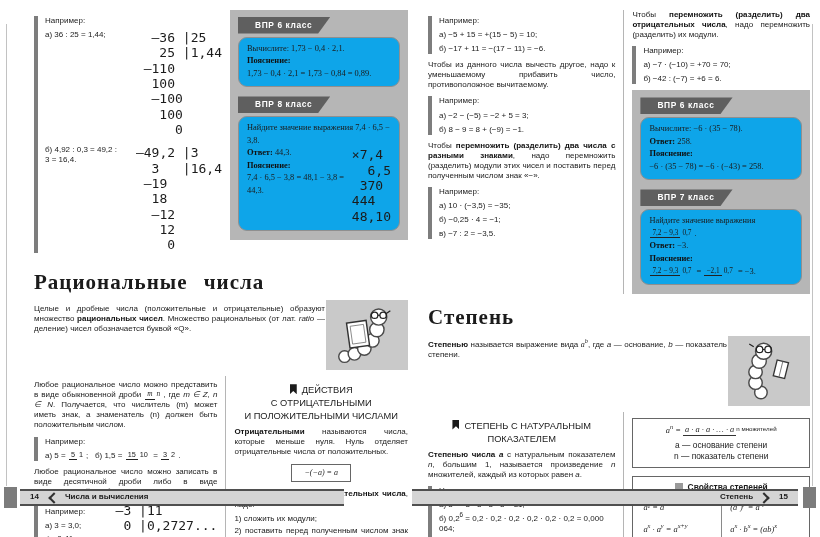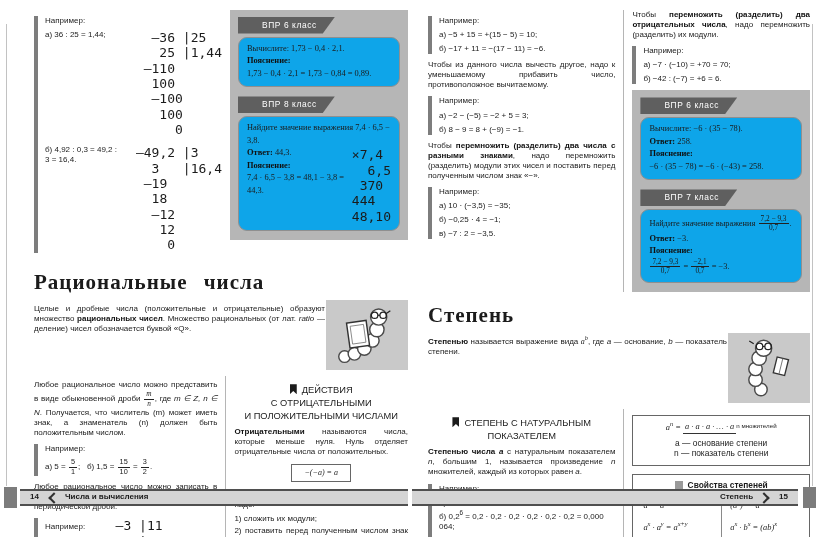--- a/index.html
+++ b/index.html
@@ -19,60 +19,60 @@
   b{color:#111;}
   .math{font-family:"Liberation Serif",serif;font-style:italic;}
   sup{font-size:6.3px;line-height:0;}
   
   .ex{border-left:4px solid #7d7d7d;padding-left:7px;margin:6px 0;}
   .exline{margin:4px 0;}
   .exflex{display:flex;justify-content:space-between;gap:6px;align-items:flex-start;}
   .division{font-family:"DejaVu Sans Mono",monospace;font-size:13px;line-height:1.18;
             margin:0;white-space:pre;}
   
-  .frac{display:inline-flex;flex-direction:column;text-align:center;vertical-align:middle;
+  .frac{display:inline-flex;flex-direction:row;text-align:center;vertical-align:middle;
         font-size:7.3px;line-height:1.15;margin:0 1px;}
   .frac .fn{border-bottom:1px solid #222;padding:0 2px;}
   .frac .fd{padding:0 2px;}
   .pf{white-space:nowrap;}
   
   h1{font-family:"Liberation Serif",serif;font-size:21px;margin:10px 0 5px;letter-spacing:1px;word-spacing:10px;}
   .subhead{text-align:center;font-weight:normal;font-size:9.3px;line-height:1.4;margin:8px 0 4px;}
   .bookmark{display:inline-block;width:7px;height:10px;background:#1b1b1b;vertical-align:-1px;margin-right:5px;
             clip-path:polygon(0 0,100% 0,100% 100%,50% 68%,0 100%);}
   .sqico{display:inline-block;width:8px;height:8px;background:#9a9a9a;margin-right:5px;vertical-align:-1px;}
   
   .intro{display:flex;gap:1px;margin:2px 0 6px;}
   .intro-text{flex:1;}
   .worm{width:82px;height:70px;background:#c9c9c9;display:flex;align-items:center;justify-content:center;flex:0 0 auto;}
   
   .vpr-panel{background:#b6b6b6;padding:7px 8px 9px;}
   .vpr-group{margin-bottom:9px;}
   .vpr-group:last-child{margin-bottom:0;}
-  .vpr-tab{display:inline-block;background:#5f5f5f;color:#fff;font-weight:normal;font-size:8.4px;
-           letter-spacing:.6px;padding:3px 18px 3px 24px;
+  .vpr-tab{display:inline-block;background:#5f5f5f;color:#fff;font-weight:bold;font-size:8.4px;
+           letter-spacing:.6px;padding:3px 18px 3px 17px;
            clip-path:polygon(0 0,100% 0,calc(100% - 12px) 100%,0 100%);}
   .vpr-box{background:#0ea5e9;border:1px solid #8f8f8f;border-radius:9px;padding:5px 8px 6px;
            font-family:"Liberation Serif",serif;font-size:8.4px;line-height:1.5;margin-top:3px;}
   
   .formula-box{border:1px solid #666;display:inline-block;padding:3px 12px;margin:3px 0;}
   .center{text-align:center;}
   .defbox{border:1px solid #666;padding:6px 8px;font-size:8.4px;text-align:center;margin:6px 0 8px;}
   .prod{display:inline-flex;flex-direction:row;vertical-align:middle;text-align:center;}
   .prod-top{border-bottom:1px solid #333;padding:0 2px;}
   .prod-label{font-size:6.2px;font-style:normal;font-family:"Liberation Sans",sans-serif;}
   .props{border:1px solid #666;padding:5px 6px 6px;font-size:8.4px;}
   .props-title{text-align:center;font-weight:bold;margin-bottom:4px;}
   .props-grid{display:grid;grid-template-columns:1fr 1fr;}
   .props-grid .cell{padding:6px 4px;}
   .props-grid .r{border-left:1px solid #8a8a8a;padding-left:8px;}
   
   .footer-bar{position:absolute;top:489px;height:13px;background:#d4d4d4;border-top:2px solid #4f4f4f;
               border-bottom:2px solid #4f4f4f;display:flex;align-items:center;font-size:8px;font-weight:bold;}
-  .fb-left{left:20px;width:388px;}
+  .fb-left{left:20px;width:324px;}
   .fb-right{left:412px;width:386px;justify-content:flex-end;}
   .edge-square{position:absolute;top:487px;width:13px;height:21px;background:#7c7c7c;}
   .chev{display:inline-block;width:6px;height:6px;border-left:2px solid #2f2f2f;border-bottom:2px solid #2f2f2f;margin:0 7px;}
   .chev-l{transform:rotate(45deg);}
   .chev-r{transform:rotate(225deg);}
   .pagenum{margin:0 4px;}
 </style>
 </head>
 <body>
 

